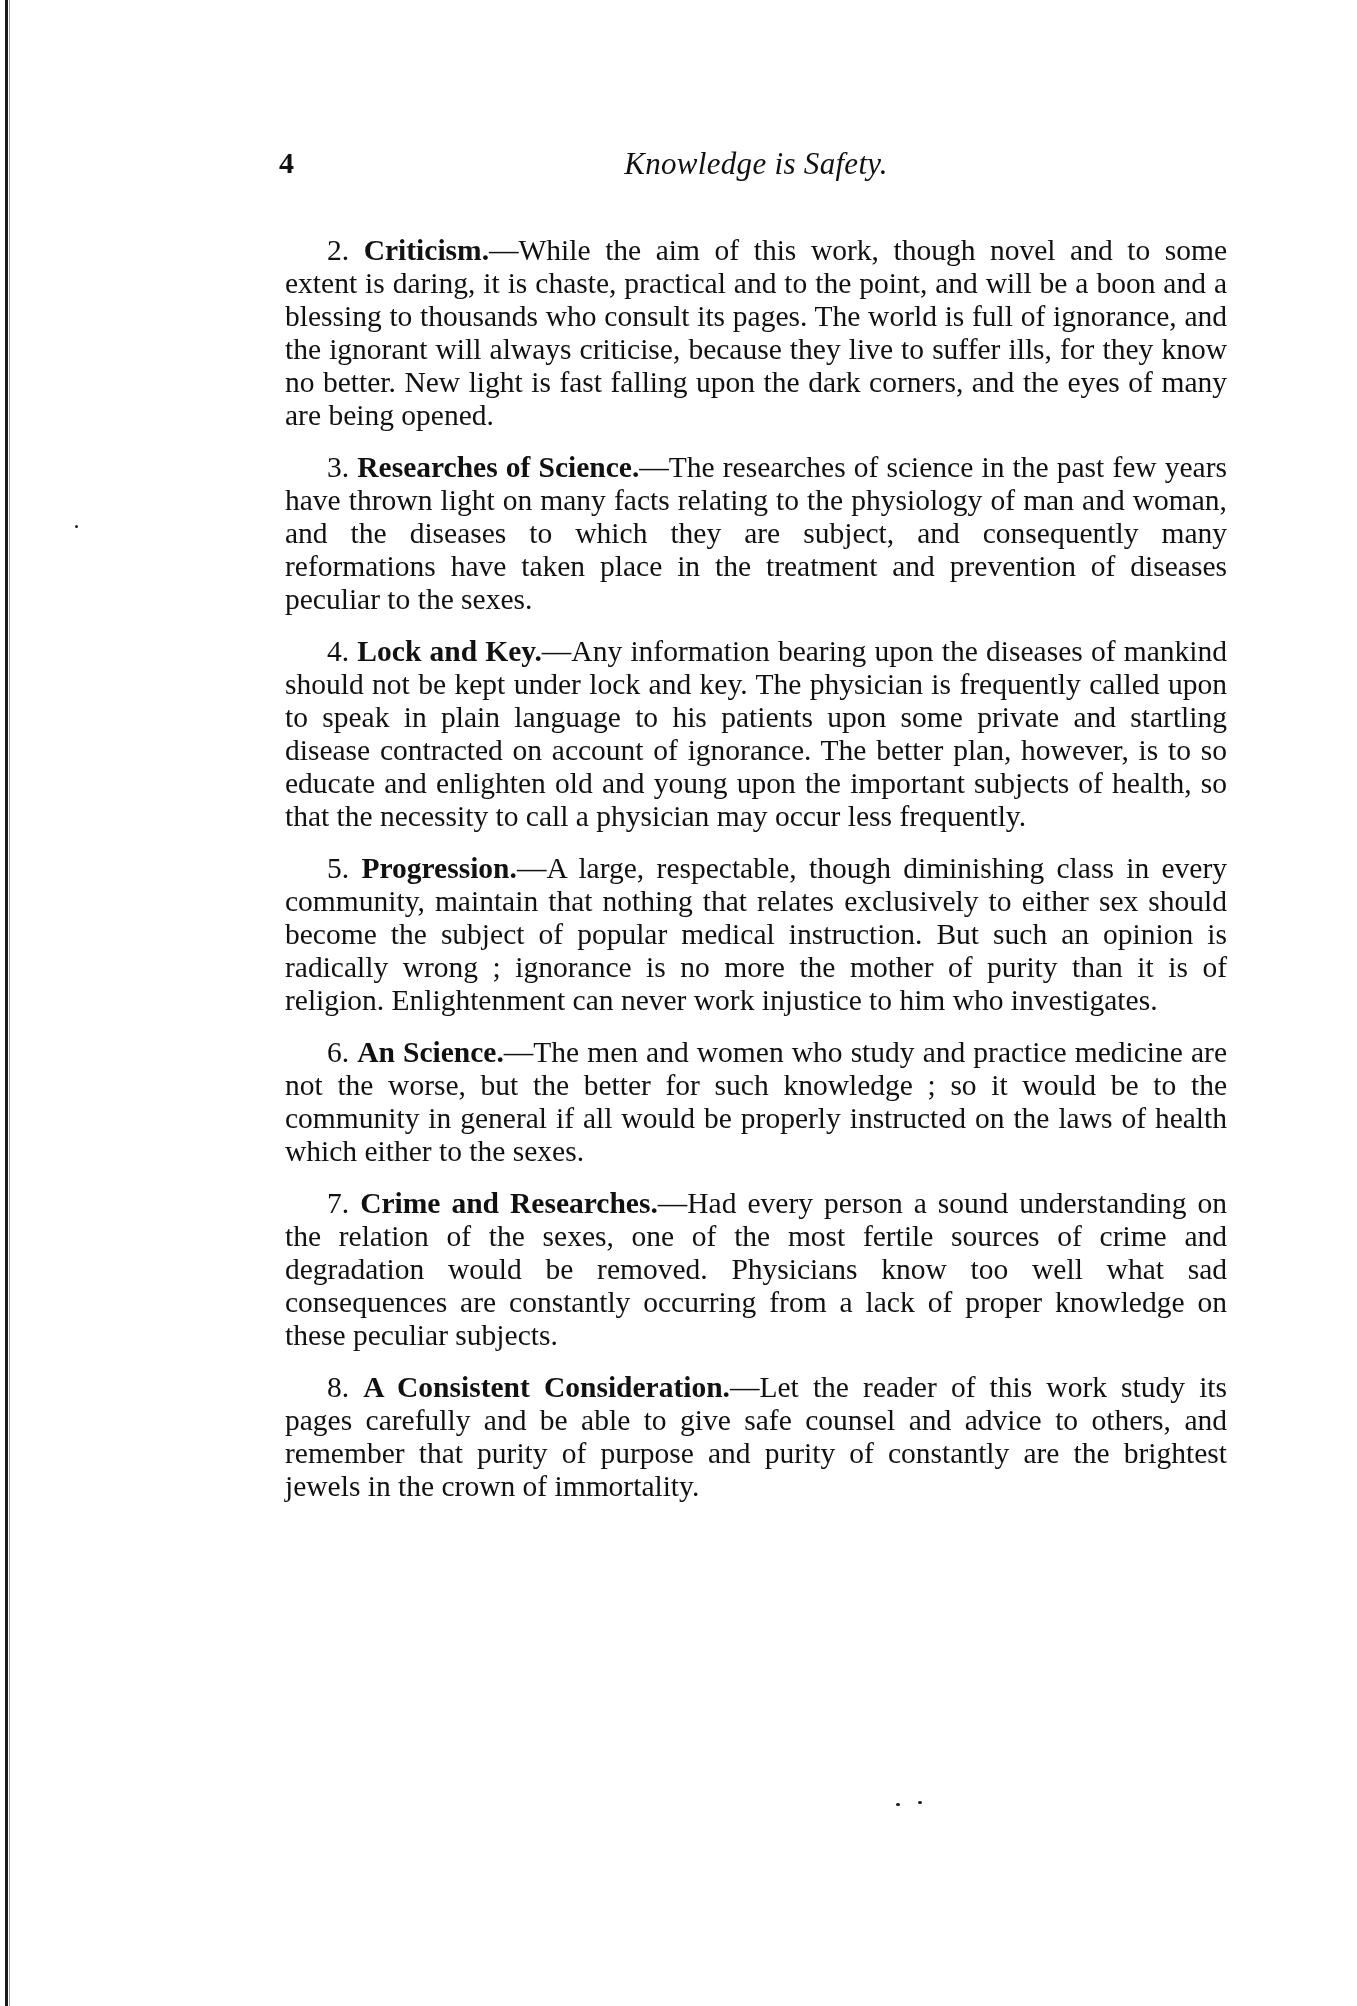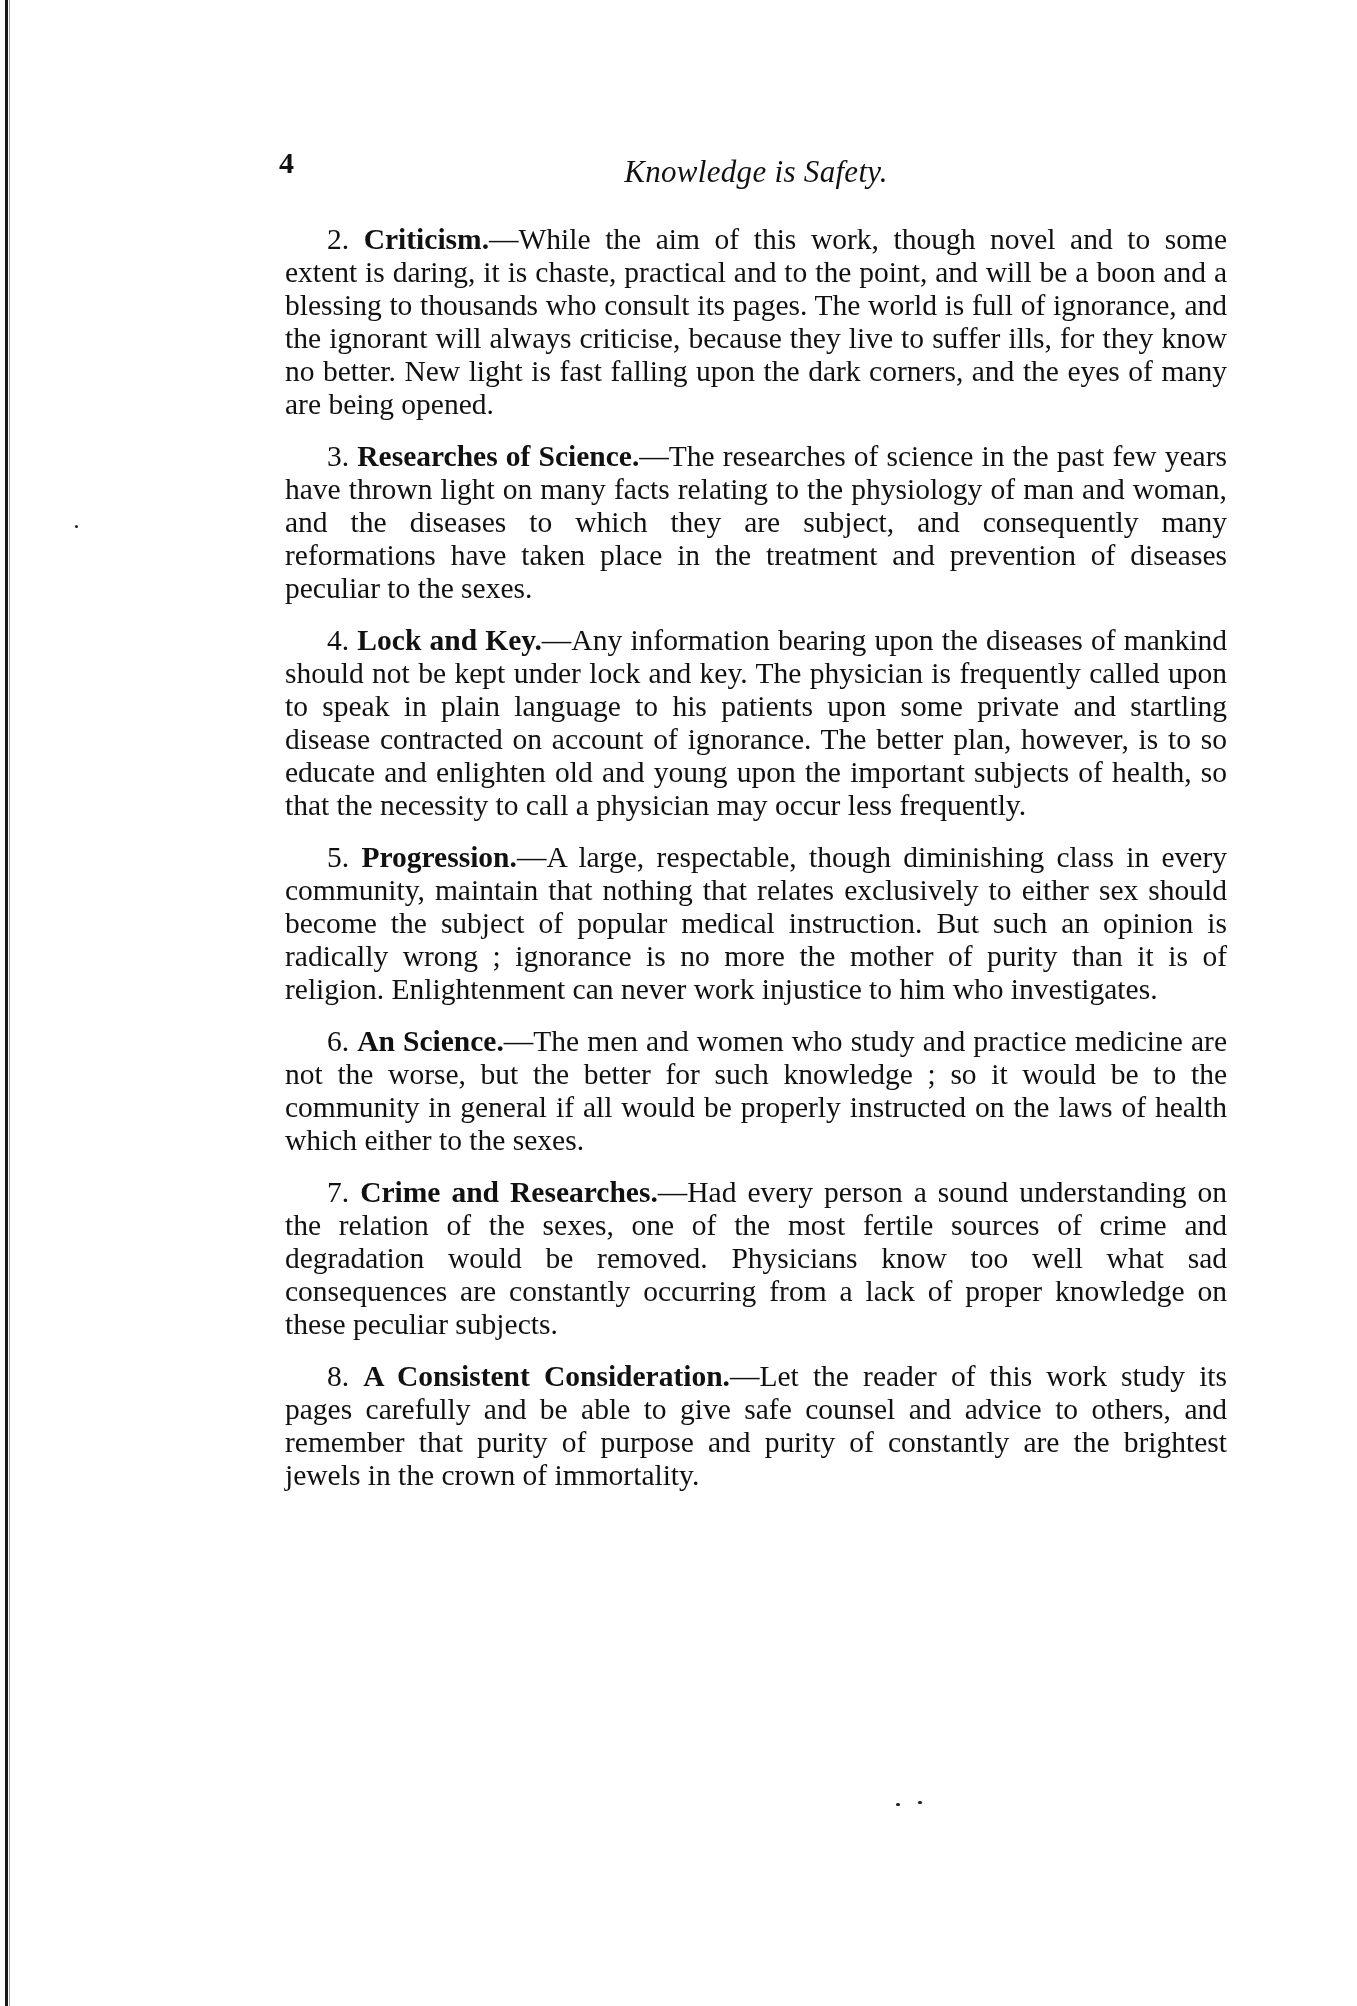--- a/index.html
+++ b/index.html
@@ -2,23 +2,23 @@
 <html><head>
 <meta charset="utf-8">
 <style>
   html, body { margin: 0; padding: 0; background: #ffffff; }
   body { width: 1357px; height: 2006px; position: relative; overflow: hidden; }
   .binding-line { position: absolute; left: 5px; top: 0; width: 3px; height: 2006px; background: #1a1a1a; }
   .binding-line-2 { position: absolute; left: 9px; top: 0; width: 1px; height: 2006px; background: #666; opacity: 0.6; }
   .page { position: absolute; left: 285px; top: 0; width: 942px; color: #111; font-family: "Liberation Serif", "DejaVu Serif", serif; }
   .running-head { position: absolute; top: 146px; left: 0; width: 942px; height: 40px; }
   .page-number { position: absolute; left: -6px; top: 0; font-size: 30px; font-weight: bold; }
-  .running-title { position: absolute; left: 0; right: 0; text-align: center; top: 0; font-size: 31px; font-style: italic; letter-spacing: 0.3px; margin-top: 8px; }
+  .running-title { position: absolute; left: 0; right: 0; text-align: center; top: 0; font-size: 31px; font-style: italic; letter-spacing: 0.3px; }
   .body { position: absolute; top: 218px; left: 0; width: 942px; }
-  .para { margin: 5px 0 19px 0; font-size: 29.5px; line-height: 33px; text-align: justify; text-indent: 42px; }
+  .para { margin: 16px 0 19px 0; font-size: 29.5px; line-height: 33px; text-align: justify; text-indent: 42px; }
   .para .heading { font-weight: bold; }
   .speck { position: absolute; width: 4px; height: 3px; background: #222; border-radius: 2px; }
 </style>
 </head>
 <body>
 
 <div class="binding-line"></div>
 <div class="binding-line-2"></div>
 
 <div class="page">

